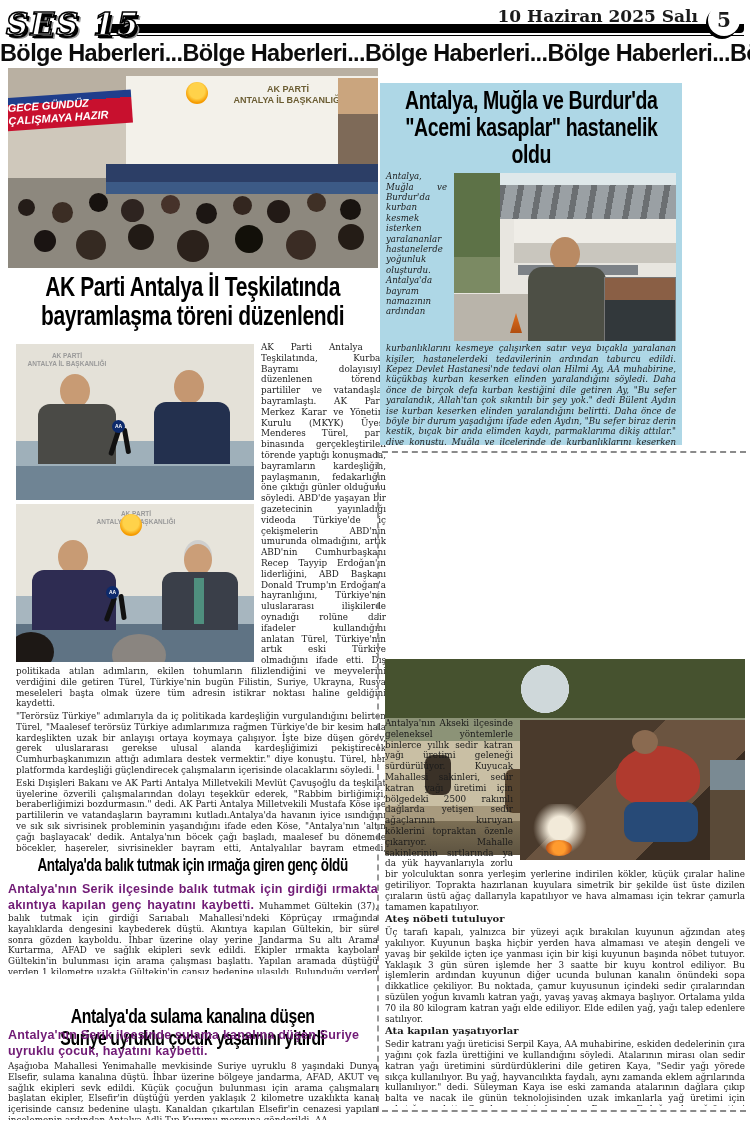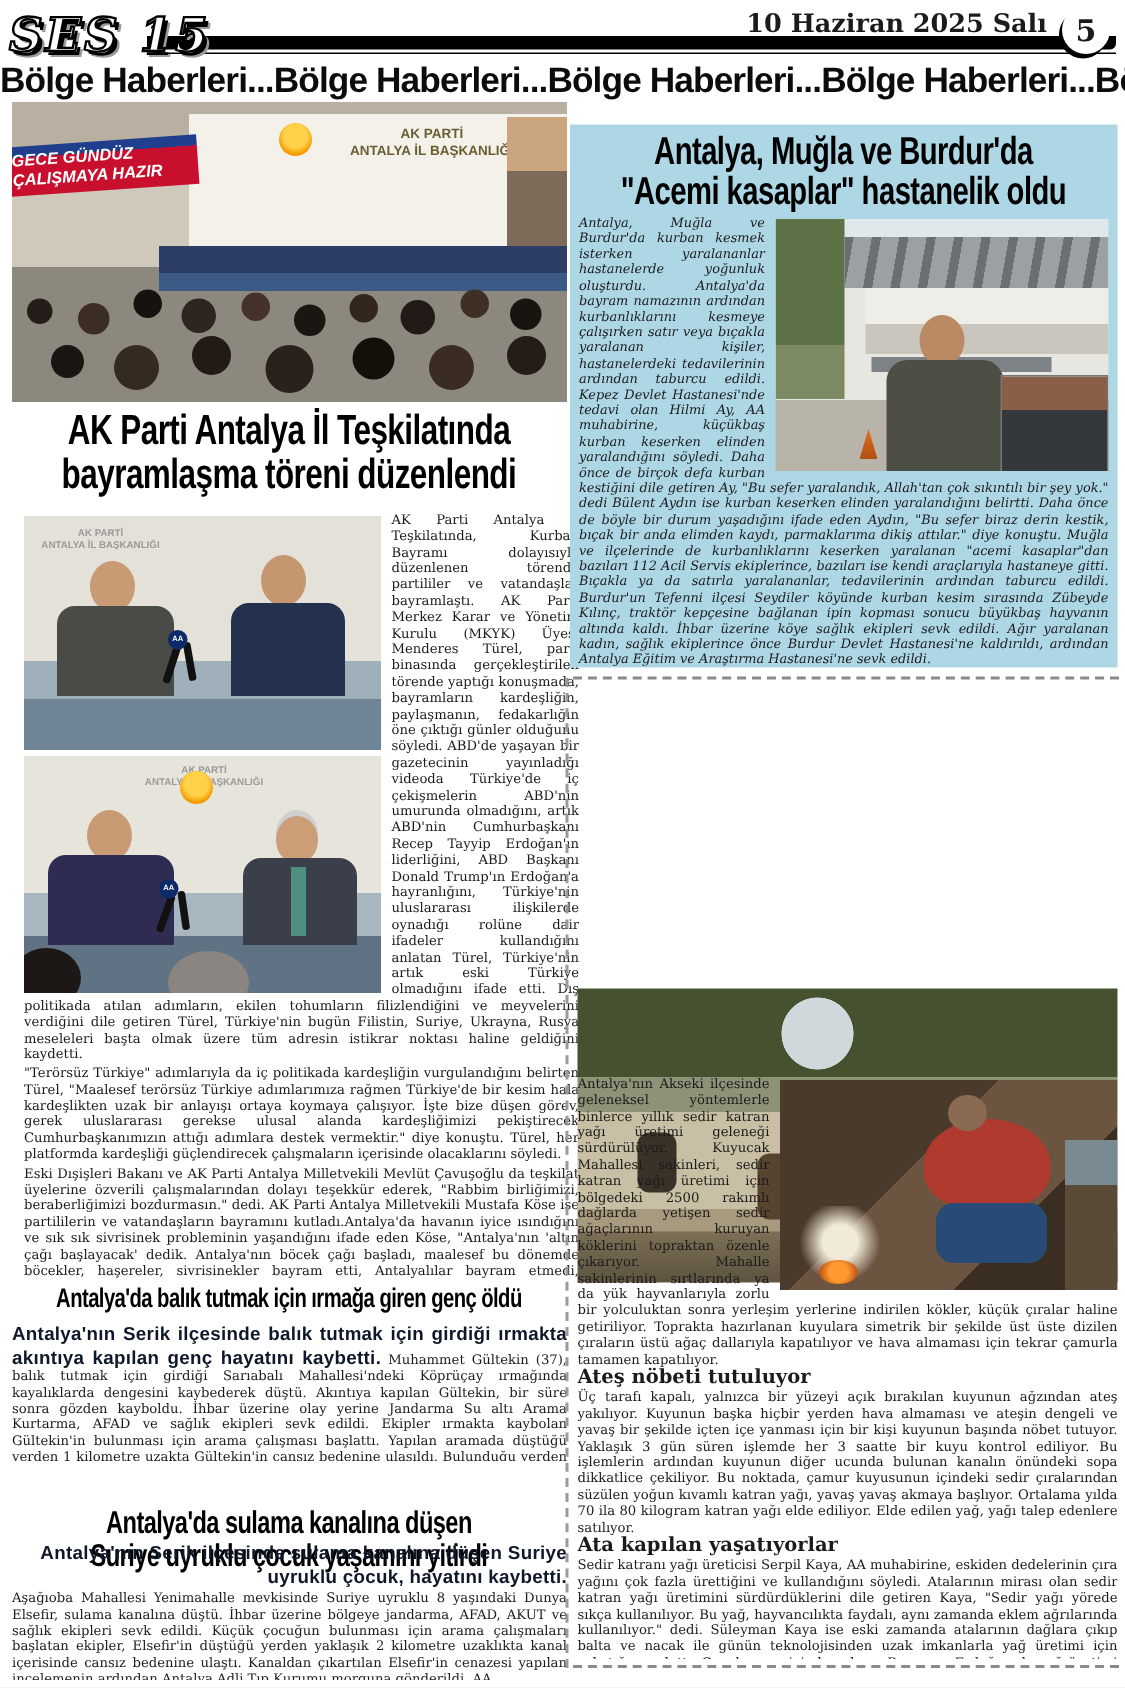--- a/index.html
+++ b/index.html
@@ -20,22 +20,22 @@
   
   .abs{position:absolute;}
   .photo{position:relative;overflow:hidden;background:#c9c2b6;}
   .headline{font-family:"Liberation Sans",sans-serif;font-weight:800;color:#000;text-align:center;
         line-height:1.04;letter-spacing:-0.5px;transform:scaleX(0.75);transform-origin:50% 0;
         width:133.3%;margin-left:-16.65%;}
   .body-text{font-size:8.8px;line-height:10.8px;text-align:justify;}
   .body-text p{margin:0 0 2px 0;}
   .rcol .body-text{font-size:8.6px;line-height:10.4px;font-style:italic;}
   .lead{font-family:"Liberation Sans",sans-serif;font-weight:bold;font-size:12.5px;line-height:15.5px;
-        letter-spacing:0.2px;color:#0f172a;text-align:right;}
-  .subhead{font-weight:bold;font-size:13px;}
+        letter-spacing:0.2px;color:#701a75;text-align:left;}
+  .subhead{font-weight:bold;font-size:10px;}
   .float-l{float:left;margin:2px 7px 2px 0;}
   .float-r{float:right;margin:2px 0 2px 7px;}
   .clear{clear:both;}
   .dashed-h{border-top:2px dashed #8a8a8a;height:0;}
   .divider-v{position:absolute;left:377px;top:452px;height:660px;width:0;border-left:2px dashed #9a9a9a;}
   .blue-block{background:#aed7e6;padding:4px 6px 6px 6px;box-sizing:border-box;}
   
   .ph-el{position:absolute;}
   .backdrop-text{font-family:"Liberation Sans",sans-serif;font-weight:bold;text-align:center;line-height:1.25;}
   .banner{background:linear-gradient(180deg,#1f3e8c 0 22%,#c8102e 22% 100%);color:#fff;
@@ -151,21 +151,21 @@
       <span>Suriye uyruklu çocuk yaşamını yitirdi</span>
     </div>
   </div>
   <div class="abs body-text" style="left:8px;top:1028px;width:370px;height:92px;overflow:hidden;">
     <p class="lead" style="margin-bottom:2px;">Antalya'nın Serik ilçesinde sulama kanalına düşen Suriye uyruklu çocuk, hayatını kaybetti.</p>
     <p>Aşağıoba Mahallesi Yenimahalle mevkisinde Suriye uyruklu 8 yaşındaki Dunya Elsefir, sulama kanalına düştü. İhbar üzerine bölgeye jandarma, AFAD, AKUT ve sağlık ekipleri sevk edildi. Küçük çocuğun bulunması için arama çalışmaları başlatan ekipler, Elsefir'in düştüğü yerden yaklaşık 2 kilometre uzaklıkta kanal içerisinde cansız bedenine ulaştı. Kanaldan çıkartılan Elsefir'in cenazesi yapılan incelemenin ardından Antalya Adli Tıp Kurumu morguna gönderildi. AA</p>
   </div>
 
   <div class="divider-v"></div>
 
-  <div class="abs rcol blue-block" style="left:380px;top:83px;width:365px;height:362px;overflow:hidden;">
+  <div class="abs rcol blue-block" style="left:380px;top:83px;width:302px;height:362px;overflow:hidden;">
     <div class="headline" style="font-size:26px;">
       <span>Antalya, Muğla ve Burdur'da</span><br>
       <span>"Acemi kasaplar" hastanelik oldu</span>
     </div>
     <div class="body-text" style="margin-top:3px;">
       <div class="float-r photo" style="width:222px;height:168px;background:linear-gradient(180deg,#dfe8ea 0 20%,#e8e6e0 20% 72%,#b9b4aa 72% 100%);">
         <div class="ph-el" style="left:0;top:0;width:46px;height:120px;background:linear-gradient(180deg,#5d7247 0 70%,#7b8a63 70% 100%);"></div>
         <div class="ph-el" style="left:46px;top:12px;width:176px;height:34px;background:repeating-linear-gradient(100deg,#6b6f72 0 6px,#9aa0a4 6px 18px);"></div>
         <div class="ph-el" style="left:60px;top:46px;width:162px;height:44px;background:linear-gradient(180deg,#efede7 0 55%,#c9c6be 55% 100%);"></div>
         <div class="ph-el" style="left:64px;top:92px;width:120px;height:10px;background:#7d8287;"></div>

